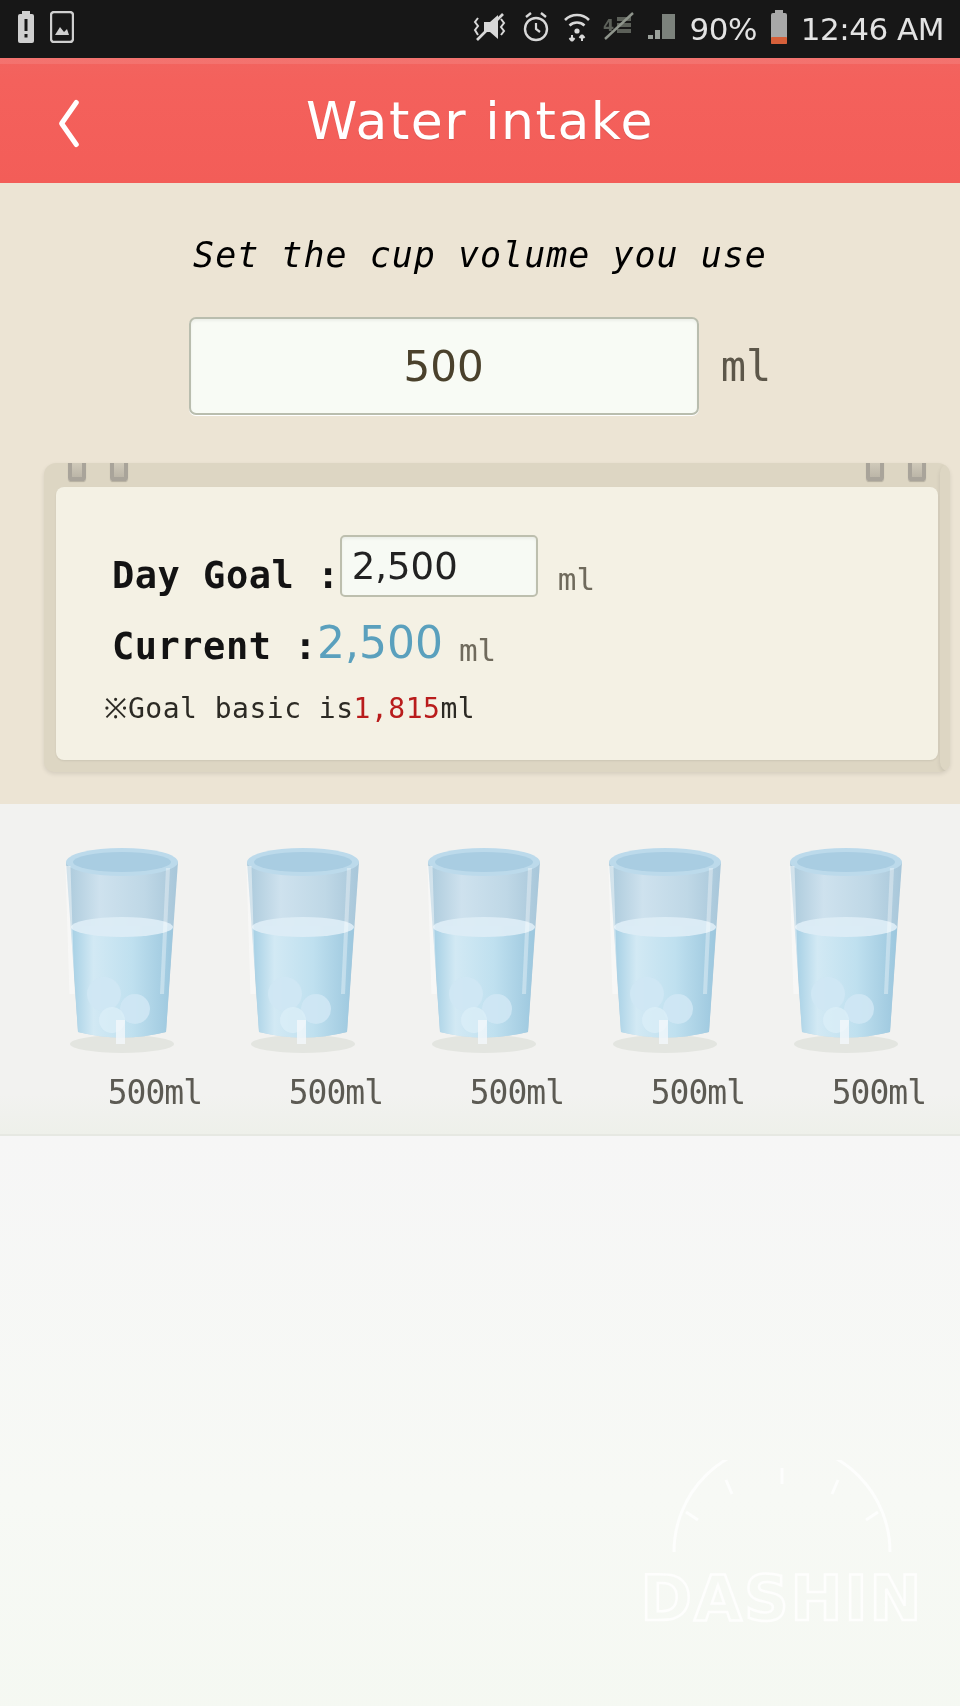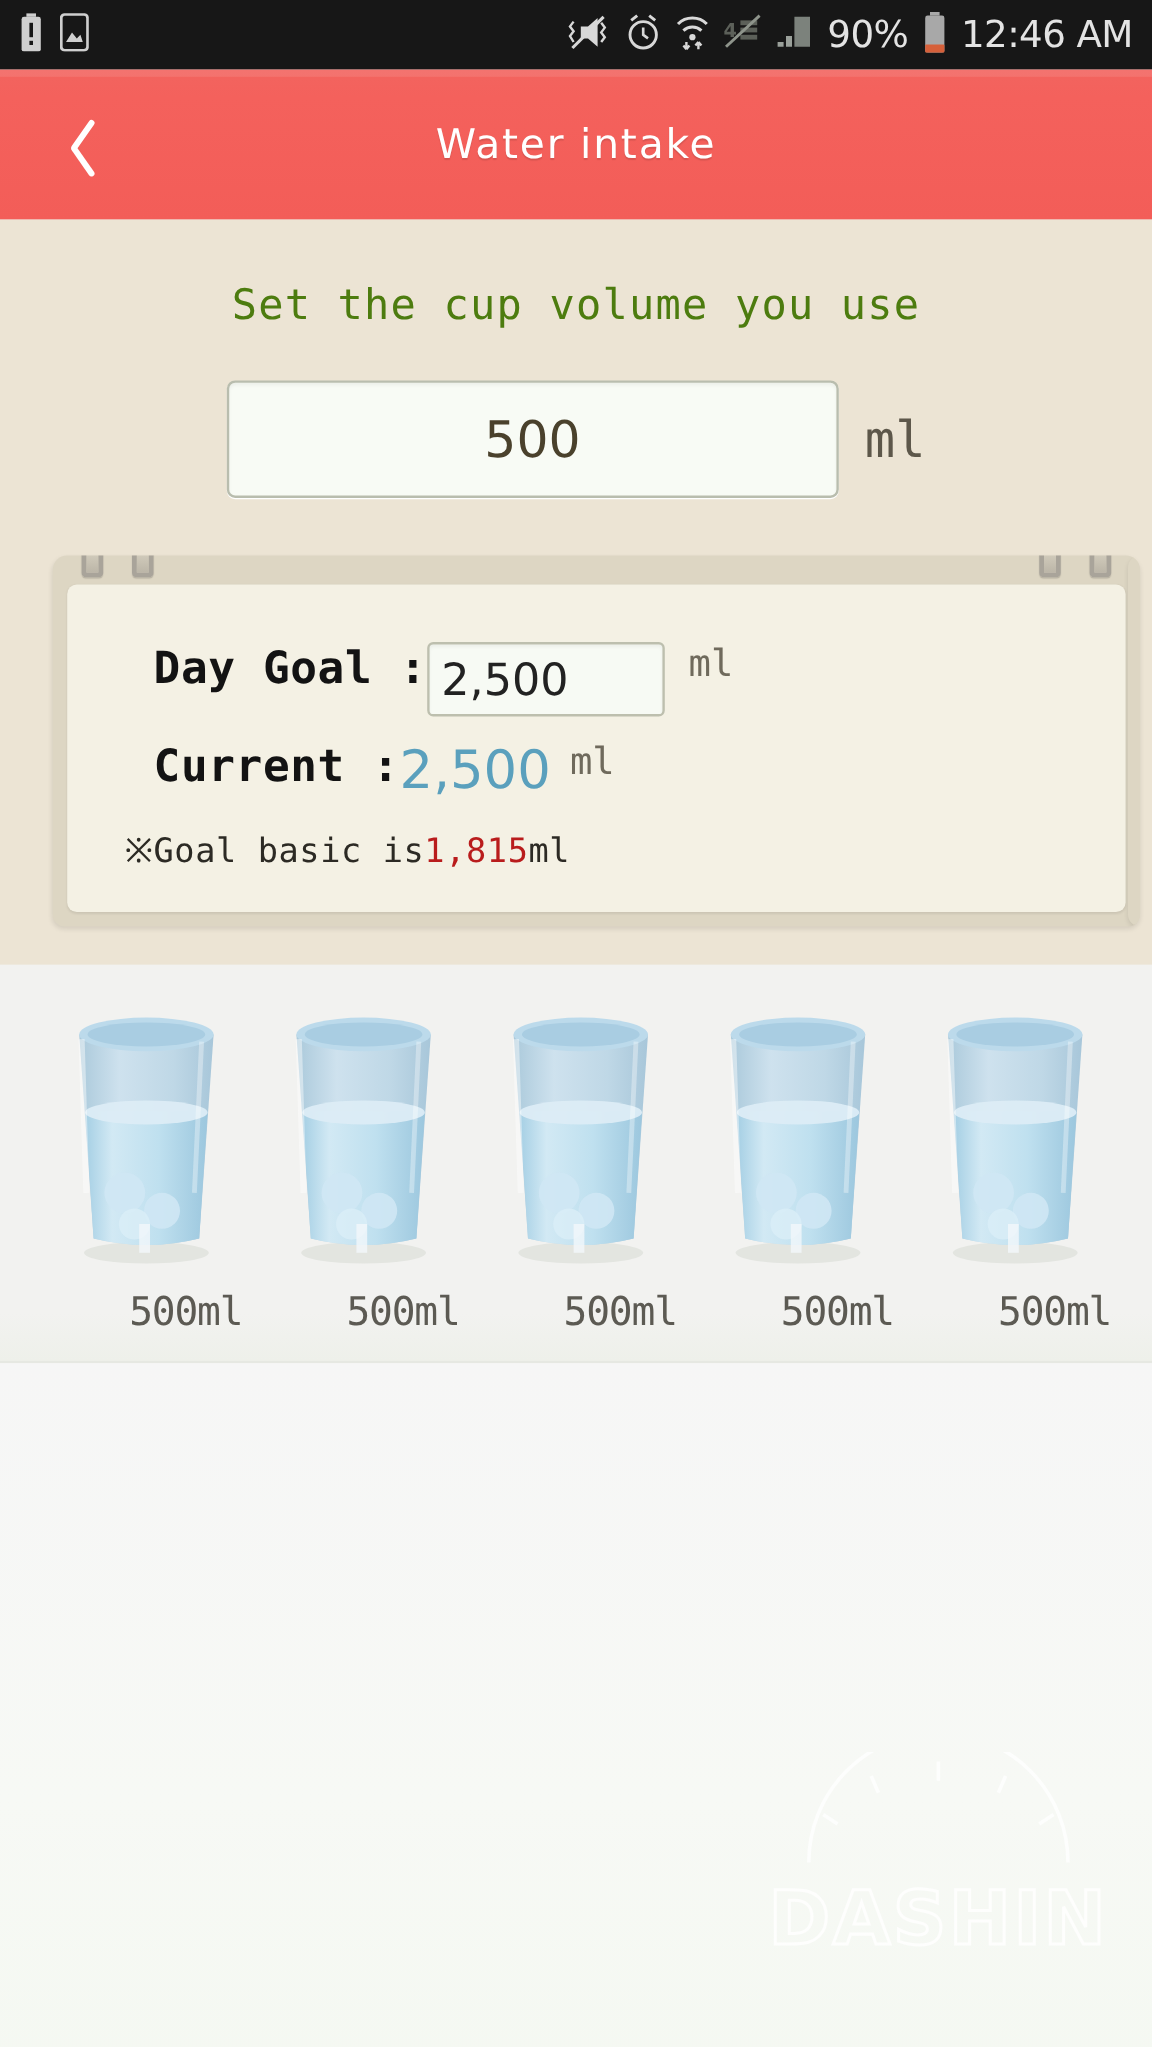--- a/index.html
+++ b/index.html
@@ -56,40 +56,41 @@
   }
   .chev:before,.chev:after{
     content:""; position:absolute; left:12px;
     width:5px; height:30px; background:#fff; border-radius:3px;
   }
   .chev:before{ top:0; transform:rotate(35deg); transform-origin:bottom center;}
   .chev:after{ top:27px; transform:rotate(-35deg); transform-origin:top center;}
   .appbar-title{
     color:#ffffff;
     font-family:"DejaVu Sans", sans-serif;
-    font-size:34px;
+    font-size:52px;
     letter-spacing:1.5px;
     font-weight:400;
     text-shadow:0 1px 1px rgba(0,0,0,.12);
   }
 
   
   .panel{
     position:relative;
     background:#ece4d4;
     padding-top:52px;
     padding-bottom:32px;
     min-height:545px;
   }
   .panel-title{
     text-align:center;
-    color:#4d7c0f;
+    color:#000000;
     font-size:35px;
     letter-spacing:1px;
     margin-bottom:42px;
+    font-style:italic;
   }
   .cupvol-row{
     display:flex;
     align-items:center;
     justify-content:center;
     gap:22px;
     margin-bottom:48px;
   }
   .cupvol-input{
     width:510px; height:98px;
@@ -147,22 +148,22 @@
   .rings.right{ right:24px; }
   .ring{
     width:18px;height:34px;
     border:4px solid #a9a49a;
     border-radius:10px 10px 4px 4px;
     background:linear-gradient(180deg,rgba(255,255,255,.1),rgba(160,155,145,.55));
     box-shadow:0 1px 1px rgba(0,0,0,.18);
   }
 
   .note-row{
-    display:flex; align-items:flex-start;
-    padding-left:72px;
+    display:flex; align-items:flex-end;
+    padding-left:56px;
     margin-bottom:20px;
   }
   .note-label{
     font-size:37px;
     font-weight:bold;
     color:#131313;
     letter-spacing:0.5px;
     white-space:nowrap;
   }
   .goal-input{

